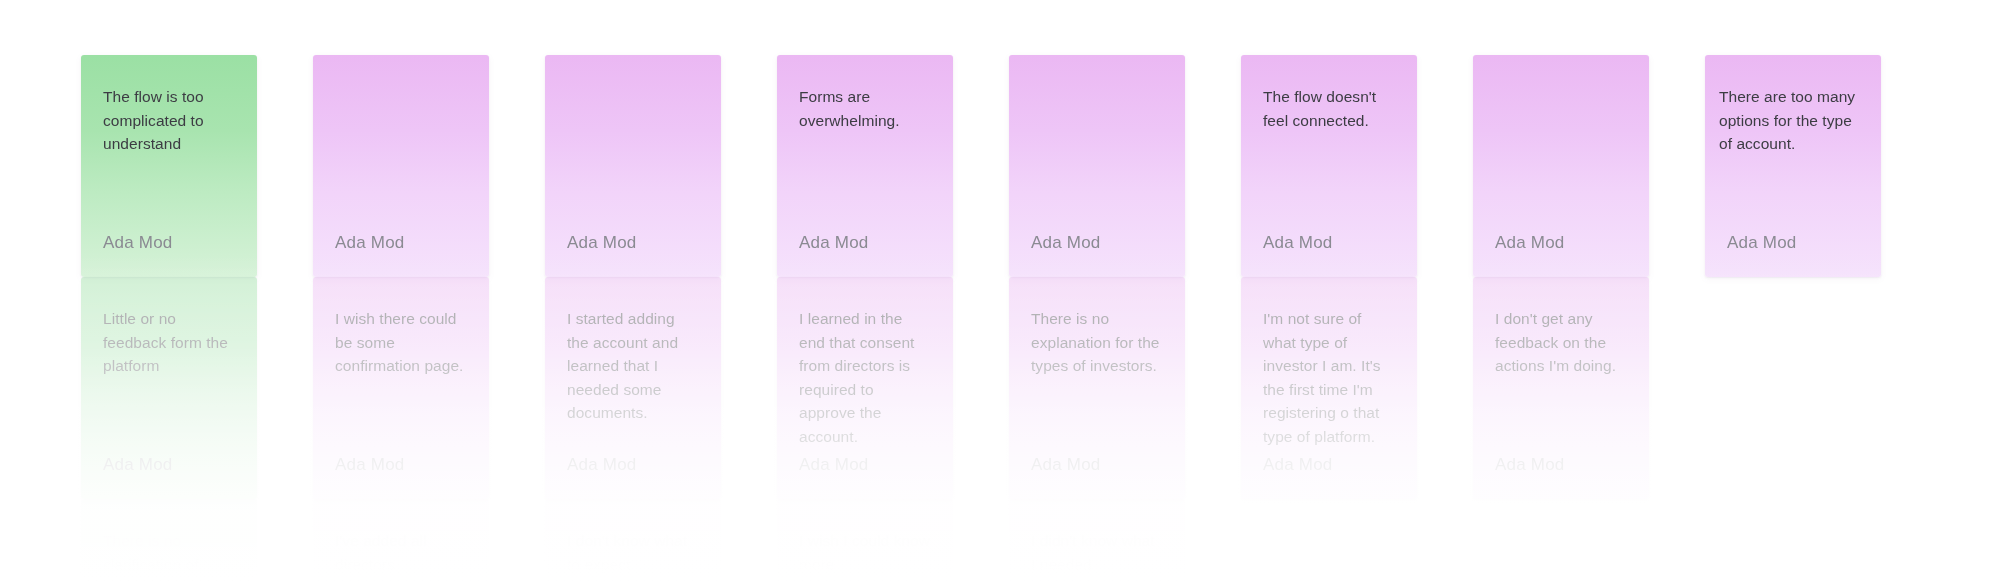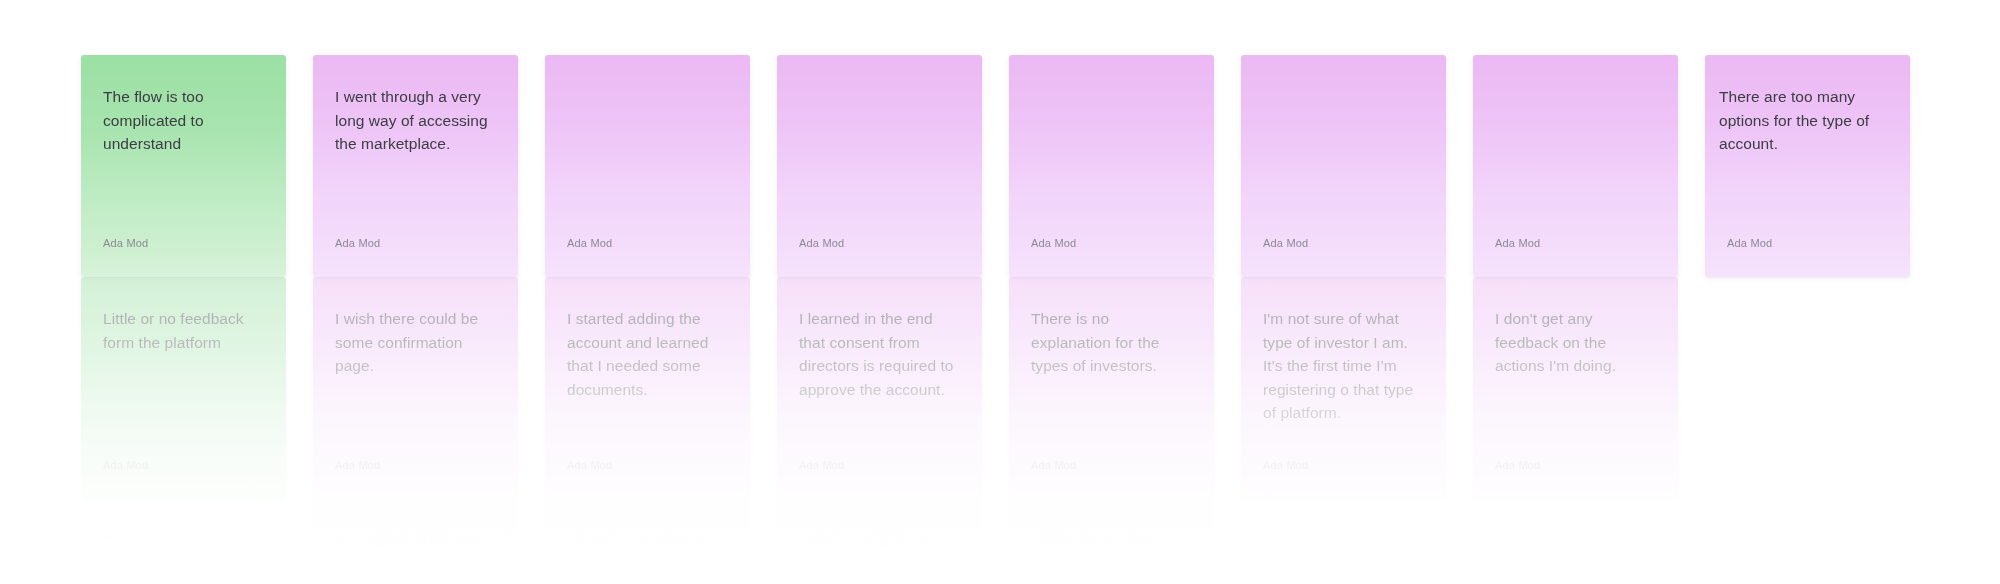--- a/index.html
+++ b/index.html
@@ -31,21 +31,21 @@
     top: 55px;
     display: grid;
     grid-template-columns: repeat(8, 206px);
     grid-auto-rows: 222px;
     column-gap: 26px;
     row-gap: 0px;
   }
 
   .note {
     position: relative;
-    width: 205px;
+    width: 176px;
     height: 222px;
     border-radius: 3px;
     box-sizing: border-box;
     padding: 30px 22px 0 22px;
     overflow: hidden;
     box-shadow: 0 1px 2px rgba(120, 90, 140, 0.10),
                 0 2px 7px rgba(120, 90, 140, 0.055);
   }
 
   
@@ -63,21 +63,21 @@
     color: #3c3c43;
     letter-spacing: 0.05px;
     white-space: pre-wrap;
     word-break: normal;
   }
 
   .note-author {
     position: absolute;
     left: 22px;
     bottom: 27px;
-    font-size: 11px;
+    font-size: 17px;
     line-height: 14px;
     color: #8a8a92;
     letter-spacing: 0.2px;
   }
 
   
   .fade-veil {
     position: absolute;
     left: 0;
     right: 0;
@@ -97,33 +97,34 @@
 
 <div class="board">
 
   <div class="grid">
 
     <div class="note green row-1-note" style="opacity: 1;">
       <div class="note-text">The flow is too complicated to understand</div>
       <div class="note-author">Ada Mod</div>
     </div>
     <div class="note purple row-1-note" style="opacity: 1;">
-      <div class="note-text">I went through a very long way of accessing the marketplace.</div>
       <div class="note-author">Ada Mod</div>
     </div>
     <div class="note purple row-1-note" style="opacity: 1;">
       <div class="note-author">Ada Mod</div>
     </div>
     <div class="note purple row-1-note" style="opacity: 1;">
+      <div class="note-text">Forms are overwhelming.</div>
       <div class="note-author">Ada Mod</div>
     </div>
     <div class="note purple row-1-note" style="opacity: 1;">
       <div class="note-author">Ada Mod</div>
     </div>
     <div class="note purple row-1-note" style="opacity: 1;">
+      <div class="note-text">The flow doesn't feel connected.</div>
       <div class="note-author">Ada Mod</div>
     </div>
     <div class="note purple row-1-note" style="opacity: 1;">
       <div class="note-author">Ada Mod</div>
     </div>
     <div class="note purple row-1-note" style="opacity: 1; padding-left: 14px;">
       <div class="note-text">There are too many options for the type of account.</div>
       <div class="note-author">Ada Mod</div>
     </div>
 

